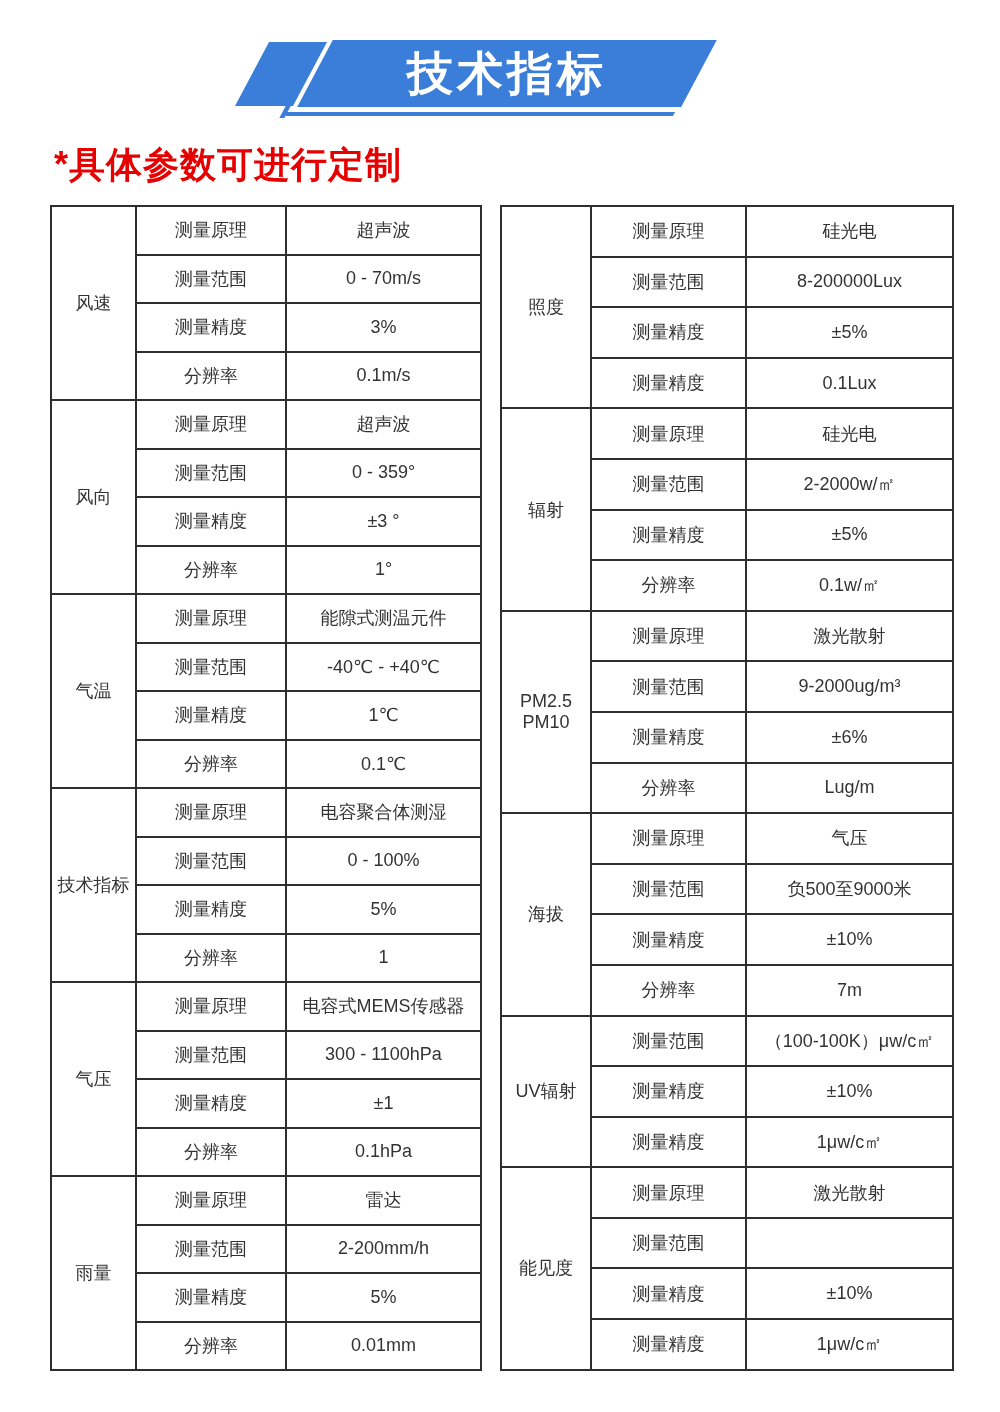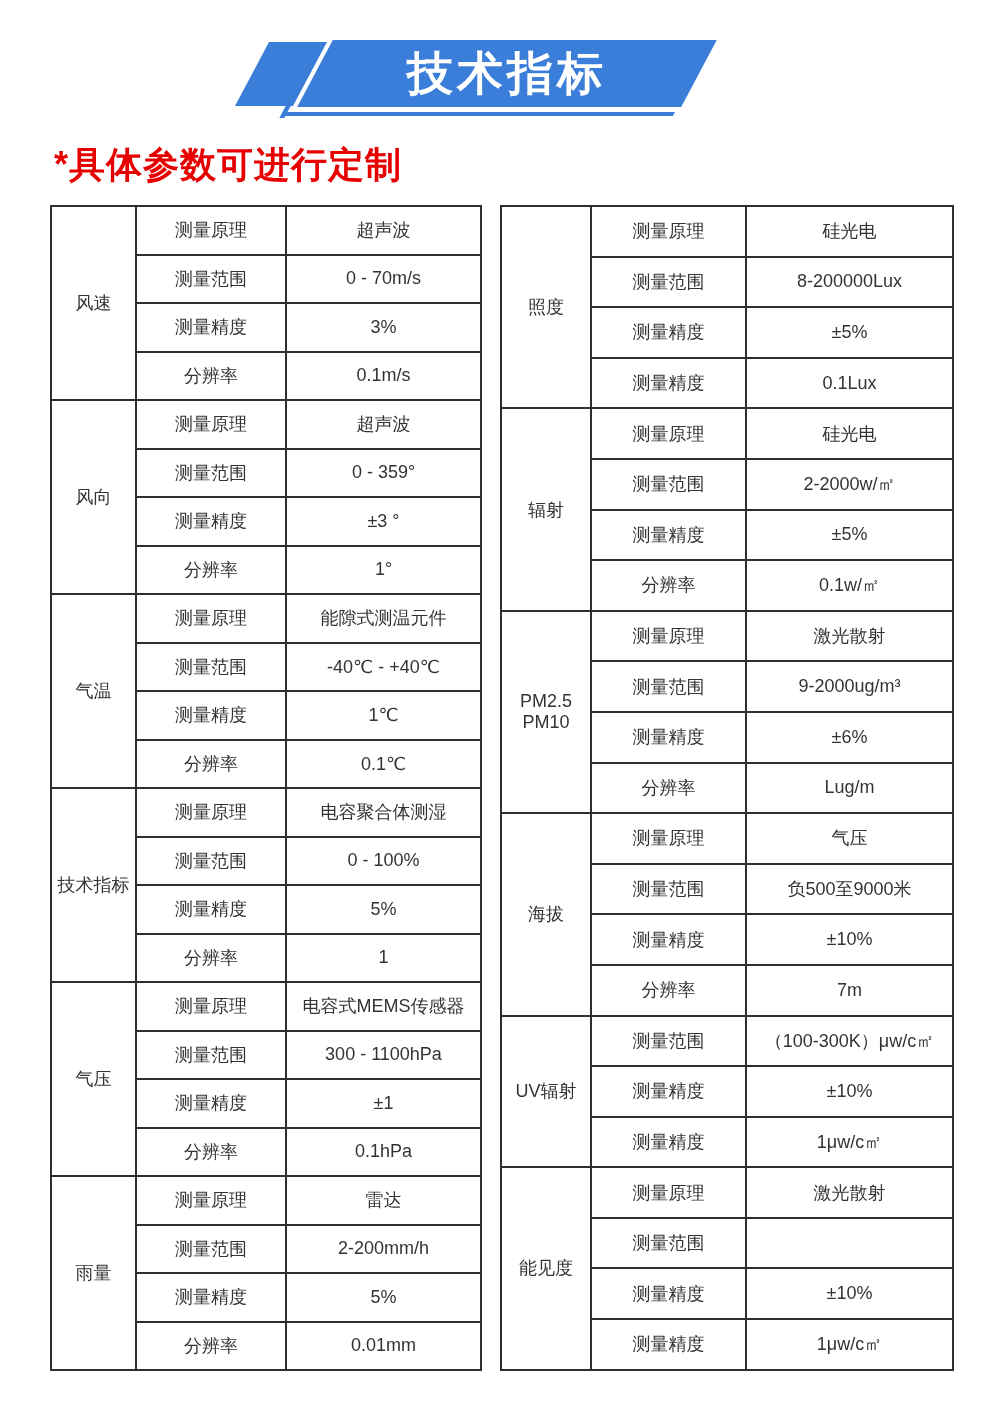--- a/index.html
+++ b/index.html
@@ -239,21 +239,21 @@
         <td class="lbl">测量精度</td>
         <td class="val">±10%</td>
       </tr>
       <tr>
         <td class="lbl">分辨率</td>
         <td class="val">7m</td>
       </tr>
       <tr>
         <td class="cat" rowspan="3">UV辐射</td>
         <td class="lbl">测量范围</td>
-        <td class="val">（100-300K）μw/c㎡</td>
+        <td class="val">（100-100K）μw/c㎡</td>
       </tr>
       <tr>
         <td class="lbl">测量精度</td>
         <td class="val">±10%</td>
       </tr>
       <tr>
         <td class="lbl">测量精度</td>
         <td class="val">1μw/c㎡</td>
       </tr>
       <tr>

